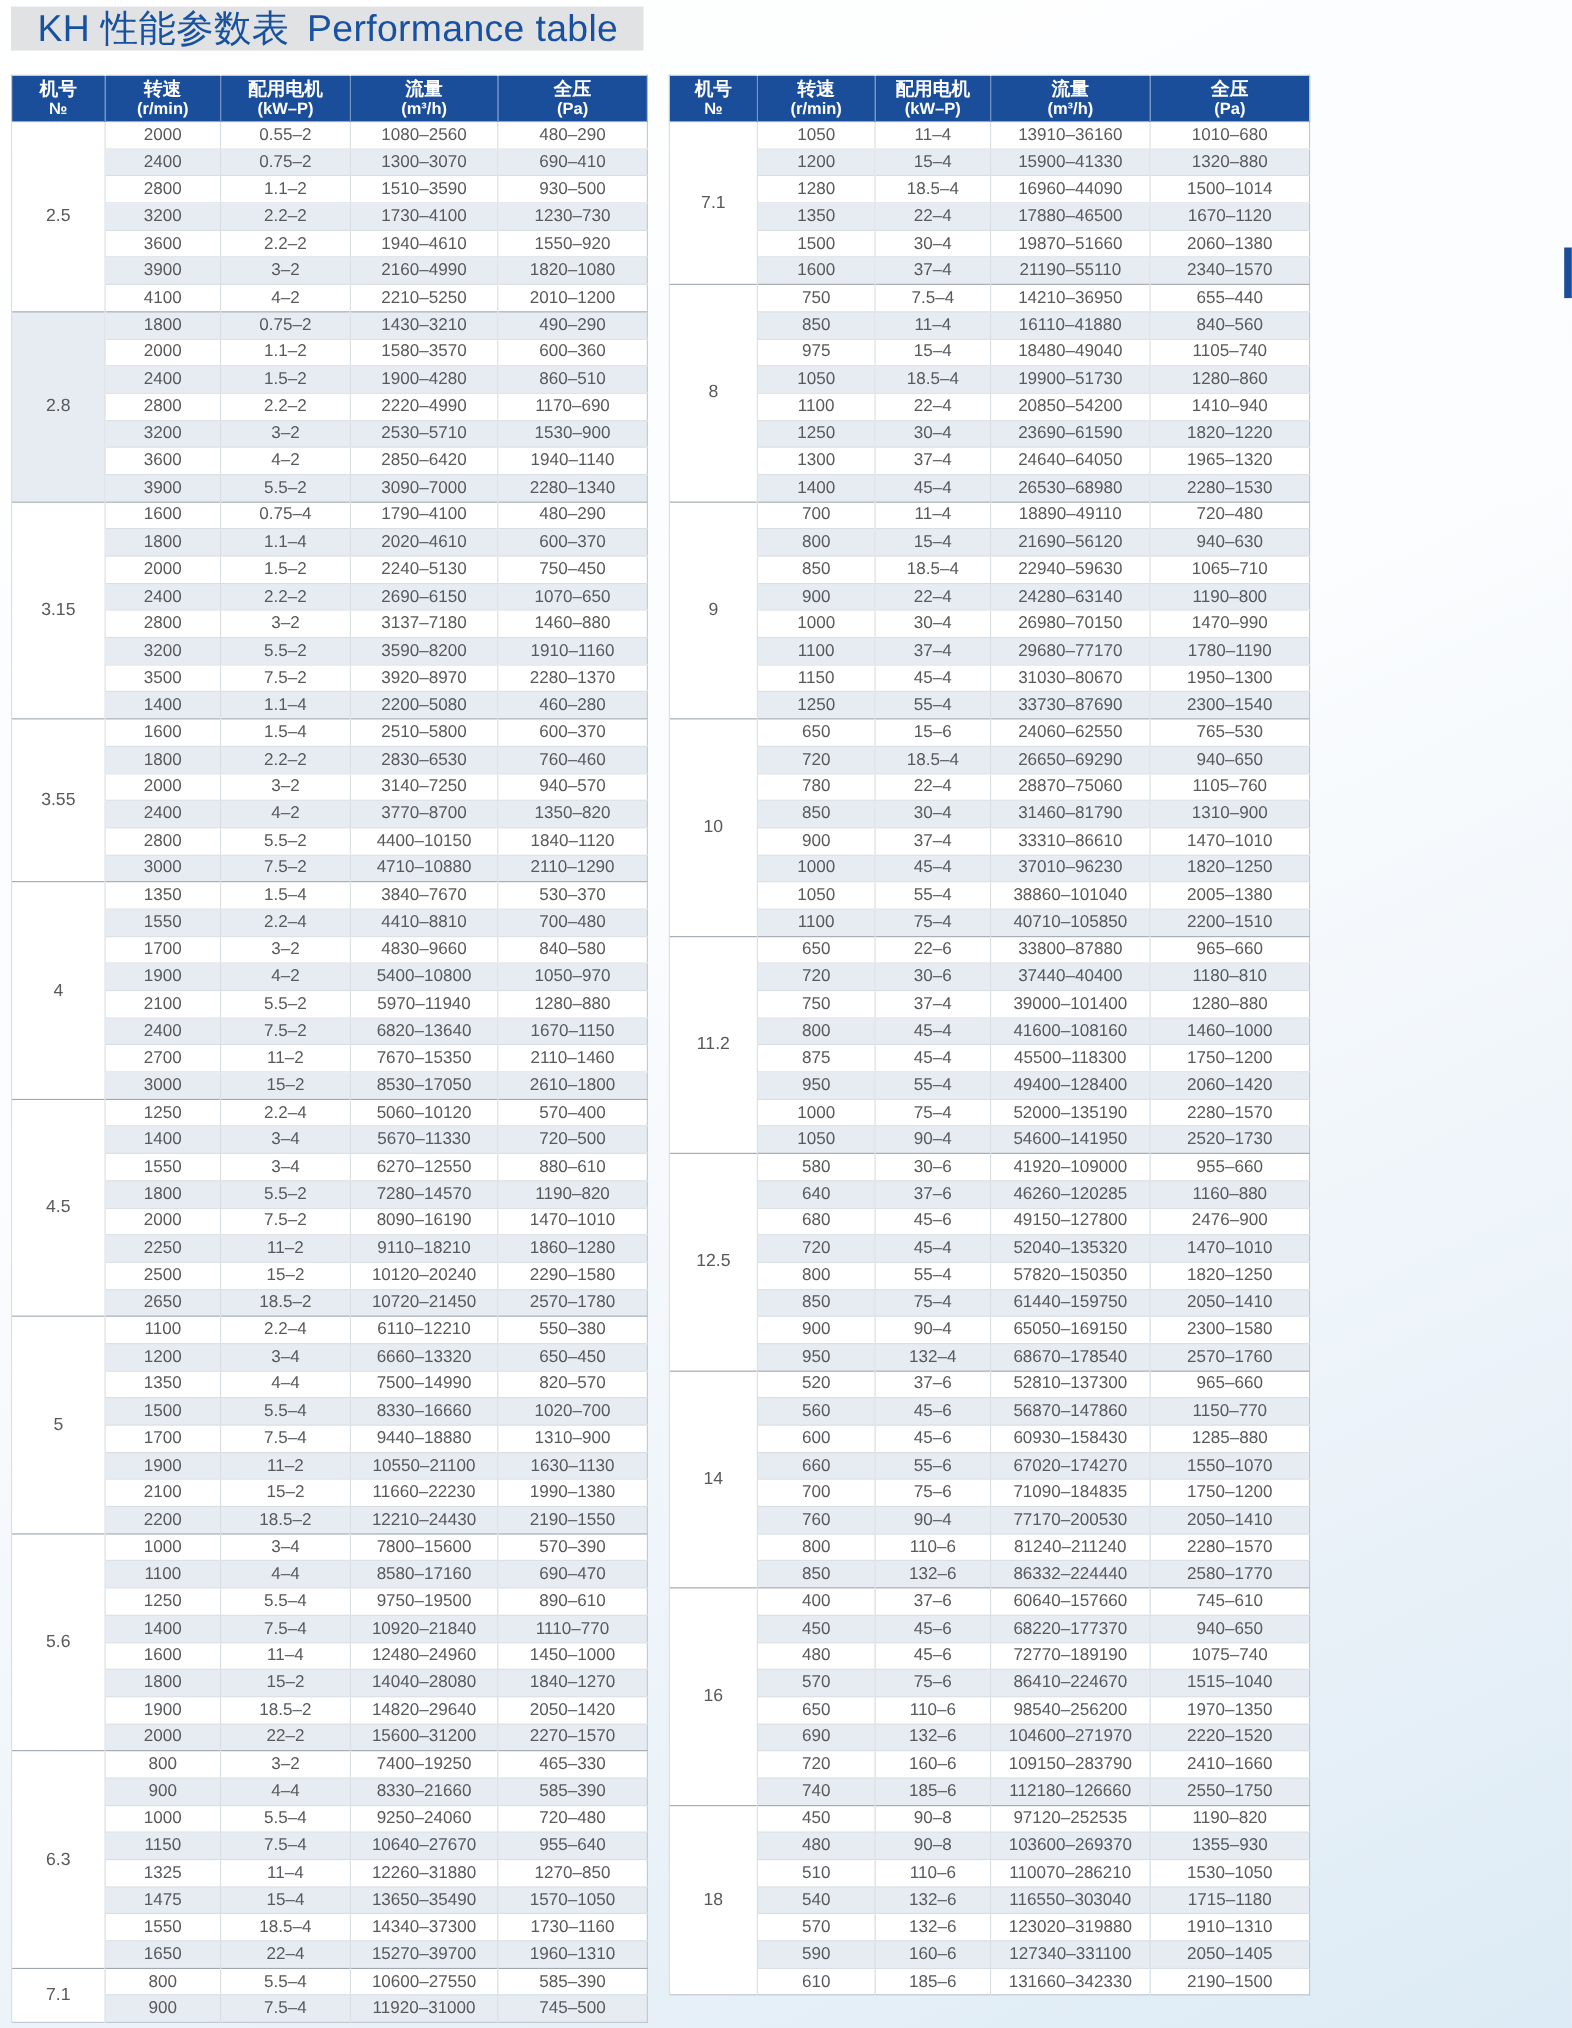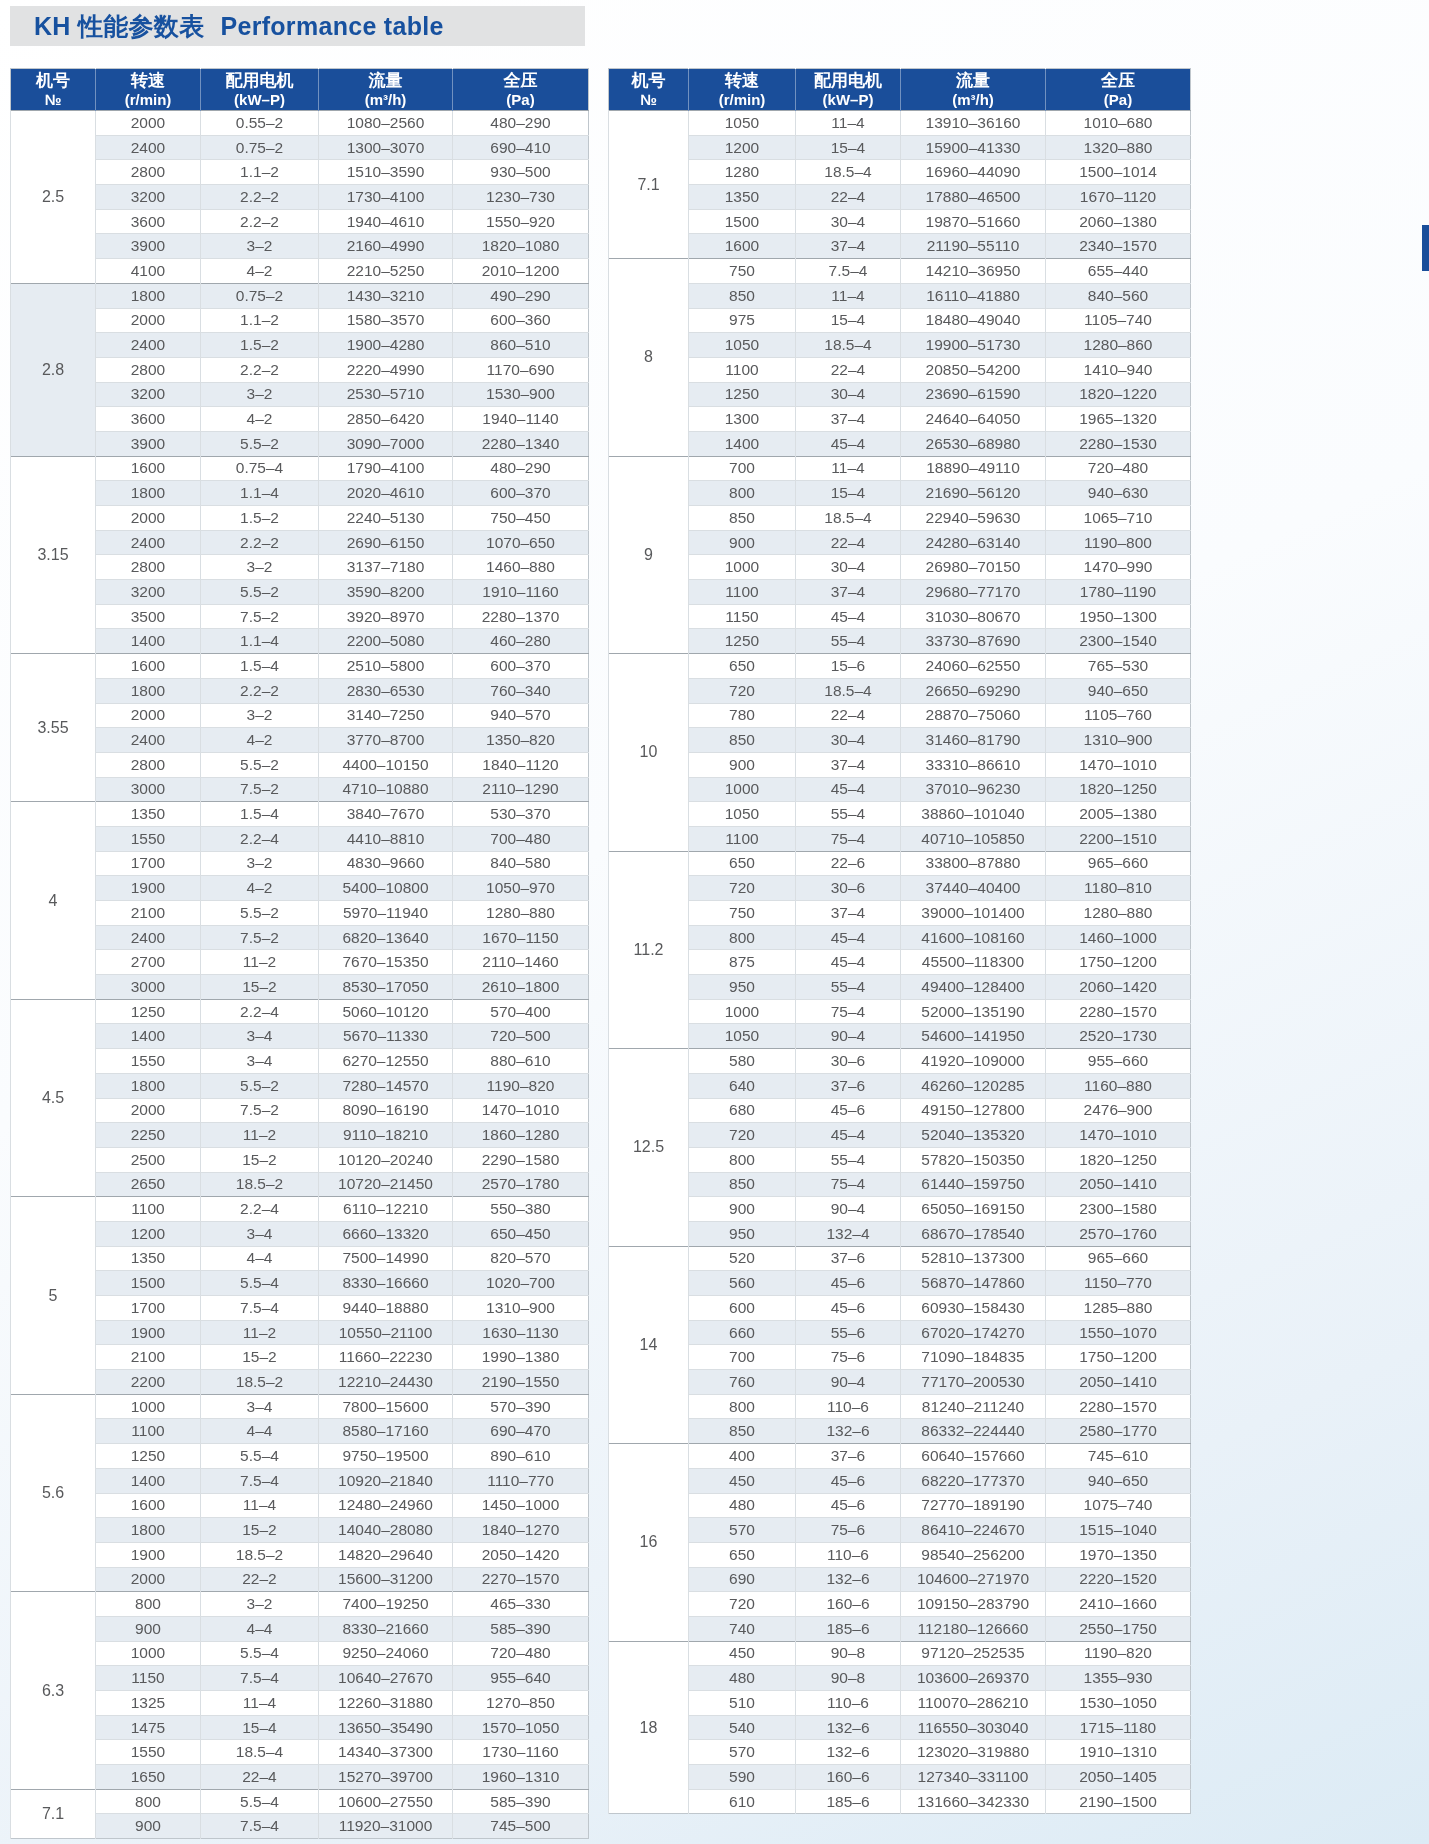--- a/index.html
+++ b/index.html
@@ -10,21 +10,21 @@
     font-family:"Liberation Sans","DejaVu Sans",sans-serif;
     overflow:hidden;
   }
   .title-bar {
     position:absolute; left:10px; top:6px;
     width:575px; height:40px;
     background:#e1e2e3;
     display:flex; align-items:center;
     padding-left:24px; box-sizing:border-box;
   }
-  .title { color:#17519f; font-weight:bold; font-size:25px; letter-spacing:.3px; white-space:nowrap; }
+  .title { color:#17519f; font-weight:normal; font-size:34px; letter-spacing:.3px; white-space:nowrap; }
   .title .en { margin-left:16px; }
 
   .edge-tab { position:absolute; right:0; top:225px; width:7px; height:46px; background:#1a4e9a; }
 
   table.tbl { position:absolute; top:68px; border-collapse:collapse; table-layout:fixed; border:1px solid #bfc6cc; }
   .tbl-left  { left:10px;  width:578px; }
   .tbl-right { left:608px; width:582px; }
 
   .tbl-left  col.c0{width:85px}  .tbl-left  col.c1{width:105px} .tbl-left  col.c2{width:118px}
   .tbl-left  col.c3{width:134px} .tbl-left  col.c4{width:136px}
@@ -232,21 +232,21 @@
           <td class="model" rowspan="6">3.55</td>
           <td>1600</td>
           <td>1.5–4</td>
           <td>2510–5800</td>
           <td>600–370</td>
         </tr>
         <tr class="stripe ">
           <td>1800</td>
           <td>2.2–2</td>
           <td>2830–6530</td>
-          <td>760–340</td>
+          <td>760–460</td>
         </tr>
         <tr class="">
           <td>2000</td>
           <td>3–2</td>
           <td>3140–7250</td>
           <td>940–570</td>
         </tr>
         <tr class="stripe ">
           <td>2400</td>
           <td>4–2</td>

